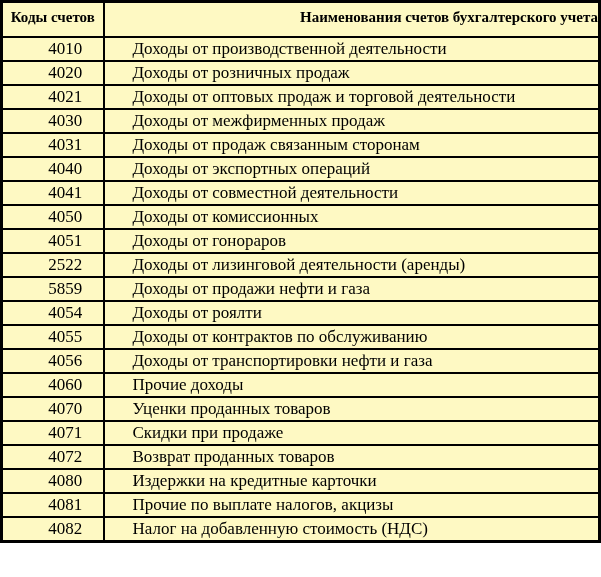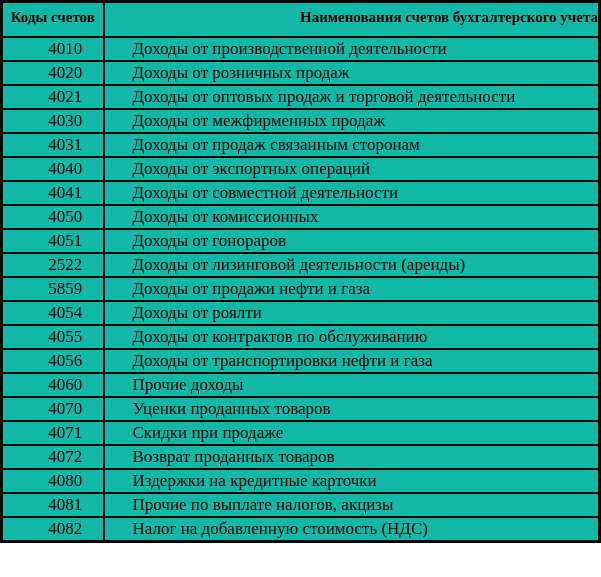--- a/index.html
+++ b/index.html
@@ -10,21 +10,21 @@
   .page {
     width: 601px;
     height: 577px;
     overflow: hidden;
     box-sizing: border-box;
   }
   table.accounts {
     border-collapse: collapse;
     width: 601px;
     table-layout: fixed;
-    background: #14b8a6;
+    background: #fef9c3;
     border: 3px solid #000000;
     font-family: "Liberation Serif", "DejaVu Serif", serif;
     color: #000000;
   }
   table.accounts th,
   table.accounts td {
     border: 2px solid #000000;
     overflow: hidden;
     white-space: nowrap;
     box-sizing: content-box;

